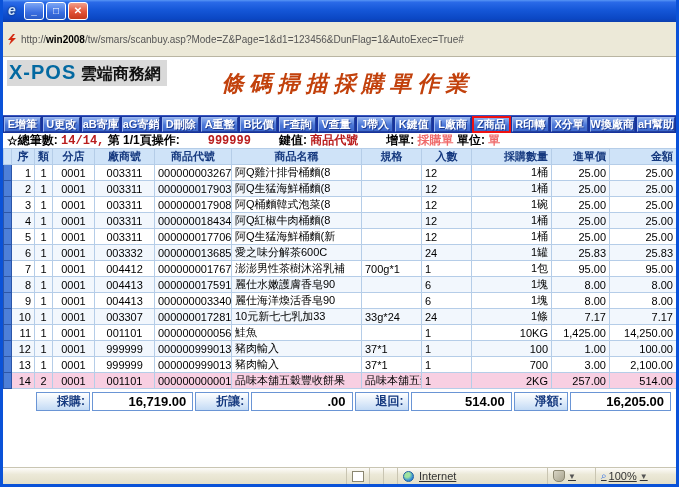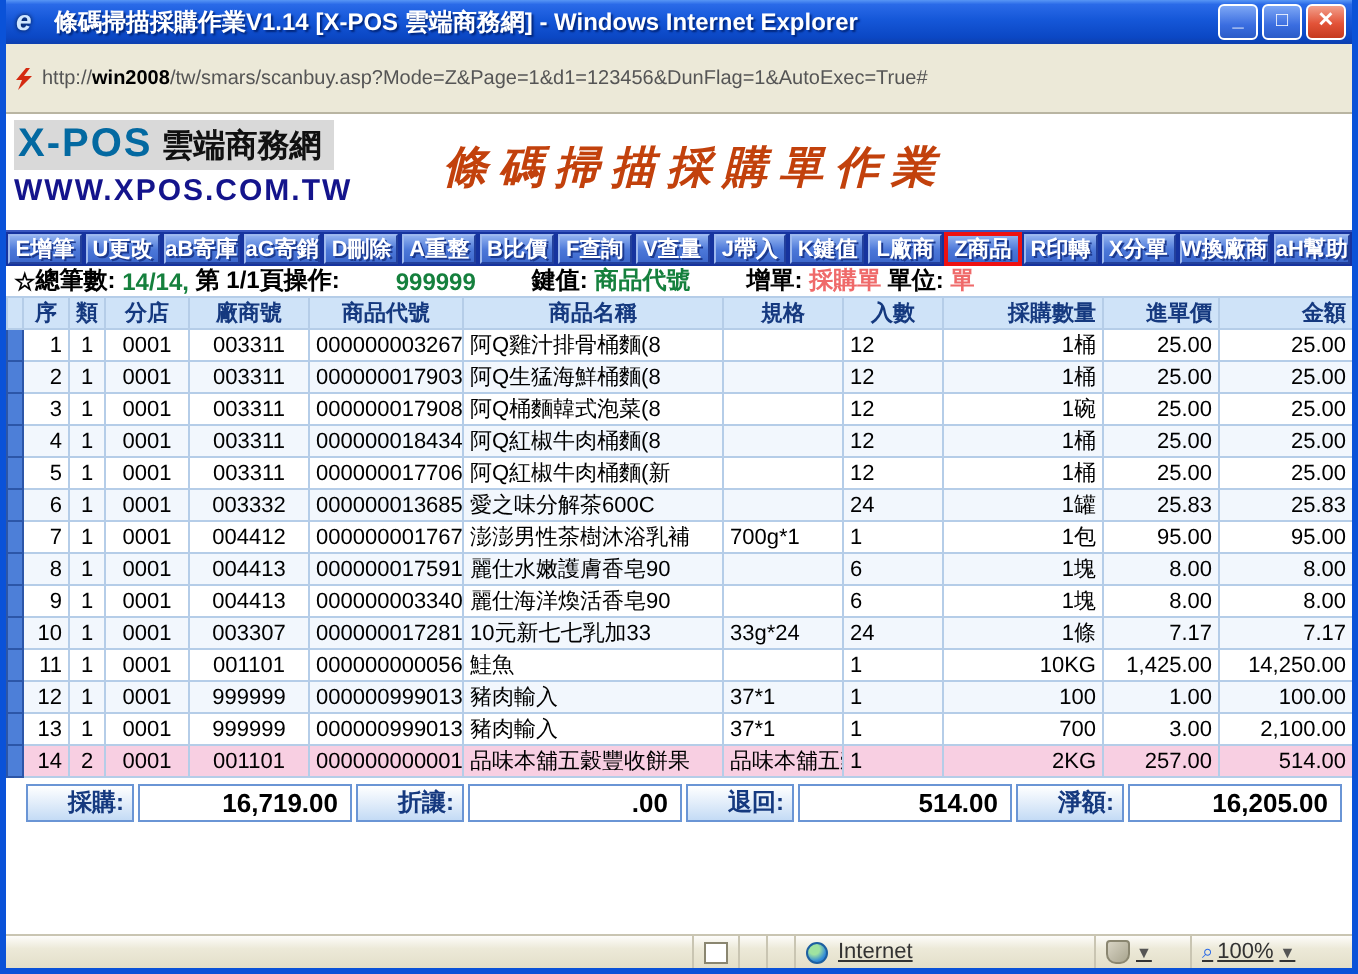--- a/index.html
+++ b/index.html
@@ -36,37 +36,37 @@
   .login-location { color:#e86a6a; }
   
   .toolbar { height:18px; flex:0 0 18px; background:#16339e; display:flex; align-items:stretch; border-top:1px solid #3a57c0; }
   .tbtn { flex:1; margin:1px; border:1px solid #9db8ee; border-bottom-color:#23409c; border-right-color:#23409c;
     background:linear-gradient(180deg,#8fb0ef,#4b77d8 55%,#3d68cc); color:#fff; font-size:11px; font-weight:bold;
     display:flex; align-items:center; justify-content:center; white-space:nowrap; text-shadow:1px 1px 0 #1c3a90; }
   .tbtn.hl { border:2px solid #ee1111; margin:0;text-align:center; }
   
   .statusline { height:15px; flex:0 0 15px; font-size:12px; font-weight:bold; color:#000;
     display:flex; align-items:center; padding-left:4px; white-space:nowrap; }
-  .statusline .red { color:#15803d; }
+  .statusline .red { color:#b91c1c;font-family:Liberation Mono, monospace; }
   .statusline .pinkred { color:#ef6a6a; }
   .statusline .sp2 { display:inline-block; width:28px; }
   
   table.grid { border-collapse:collapse; table-layout:fixed; width:673px; flex:0 0 auto; }
   table.grid th, table.grid td { border:1px solid #b5cde8; font-size:11px; height:13px; padding:0 3px;
     overflow:hidden; white-space:nowrap; font-weight:normal; color:#000; }
   table.grid th { background:#cfe3f8; color:#15397f; font-weight:bold; height:14px; }
   table.grid td.marker { background:#4d7fd8; border-color:#2c56a8; padding:0; }
   table.grid th.marker { background:#cfe3f8; padding:0; }
   tr.even td { background:#f2f7fd; }
   tr.odd td { background:#ffffff; }
   tr.pink td { background:#f8cfe2 !important; }
   tr.pink td.marker { background:#4d7fd8 !important; }
   .a-l { text-align:left; } .a-c { text-align:center; } .a-r { text-align:right; }
   
-  .totals { margin-top:3px; flex:0 0 17px; display:flex; align-items:stretch; padding-left:10px; padding-right:5px; gap:2px; }
+  .totals { margin-top:3px; flex:0 0 17px; display:flex; align-items:stretch; padding-left:33px; padding-right:5px; gap:2px; }
   .tot-label { flex:0 0 54px; border:1px solid #6a95d5; background:linear-gradient(180deg,#ffffff,#c4dbf5);
     color:#15397f; font-size:12px; font-weight:bold; display:flex; align-items:center; justify-content:flex-end; padding-right:4px; }
   .tot-value { flex:1; border:1px solid #6a95d5; background:#fff; color:#000; font-size:13px; font-weight:bold;
     display:flex; align-items:center; justify-content:flex-end; padding-right:6px; }
   .filler { flex:1; background:#fff; }
   
   .statusbar { height:17px; flex:0 0 17px; background:linear-gradient(180deg,#fdfcfa,#ece9d8 40%,#e3dfc9);
     border-top:1px solid #c9c5b2; display:flex; align-items:center; font-size:11px; color:#333; }
   .sb-seg { border-right:1px solid #c9c5b2; height:100%; display:flex; align-items:center; padding:0 5px;text-decoration:underline; }
   .sb-spacer { flex:1; border-right:1px solid #c9c5b2; height:100%; }
@@ -77,42 +77,40 @@
   .shield { width:12px; height:12px; border-radius:2px 2px 5px 5px; background:linear-gradient(135deg,#d8d4c4,#a8a48e); border:1px solid #8a8670; }
   .mag { font-size:10px; color:#2a6ae8; margin-right:2px; }
 </style>
 </head>
 <body>
 
 <div class="window">
 
   <div class="titlebar">
     <span class="ie-icon">e</span>
-    <span class="titletext">條碼掃描採購作業V1.14 [X-POS 雲端商務網] - Windows Internet Explorer</span>
     <span class="winbtn">_</span>
     <span class="winbtn">□</span>
     <span class="winbtn close">✕</span>
   </div>
 
   <div class="addressbar">
     <svg class="addr-ico" viewBox="0 0 10 11">
       <polygon points="6,0 1,6 4,6 2,11 9,4 5,4 8,0" fill="#d42a10"></polygon>
     </svg>
     <span><span>http://</span><span class="url-host">win2008</span><span>/tw/smars/scanbuy.asp?Mode=Z&amp;Page=1&amp;d1=123456&amp;DunFlag=1&amp;AutoExec=True#</span></span>
   </div>
 
   <div class="page">
 
     <div class="pagehead">
       <div class="logo">
         <div class="logo-line1">
           <span class="logo-brand">X-POS</span>
           <span class="logo-brand-suffix">雲端商務網</span>
         </div>
-        <div class="logo-url">WWW.XPOS.COM.TW</div>
       </div>
       <div class="pagetitle">條碼掃描採購單作業</div>
     </div>
 
     <div class="toolbar" id="toolbar">
         <div class="tbtn">E增筆</div>
         <div class="tbtn">U更改</div>
         <div class="tbtn">aB寄庫</div>
         <div class="tbtn">aG寄銷</div>
         <div class="tbtn">D刪除</div>
@@ -223,21 +221,21 @@
             <td class="a-r">25.00</td>
             <td class="a-r">25.00</td>
           </tr>
           <tr class="odd">
             <td class="marker"></td>
             <td class="a-r">5</td>
             <td class="a-c">1</td>
             <td class="a-c">0001</td>
             <td class="a-c">003311</td>
             <td class="a-c">0000000177061</td>
-            <td class="a-l">阿Q紅椒牛肉桶麵(新</td>
+            <td class="a-l">阿Q生猛海鮮桶麵(新</td>
             <td class="a-l"></td>
             <td class="a-l">12</td>
             <td class="a-r">1桶</td>
             <td class="a-r">25.00</td>
             <td class="a-r">25.00</td>
           </tr>
           <tr class="even">
             <td class="marker"></td>
             <td class="a-r">6</td>
             <td class="a-c">1</td>

